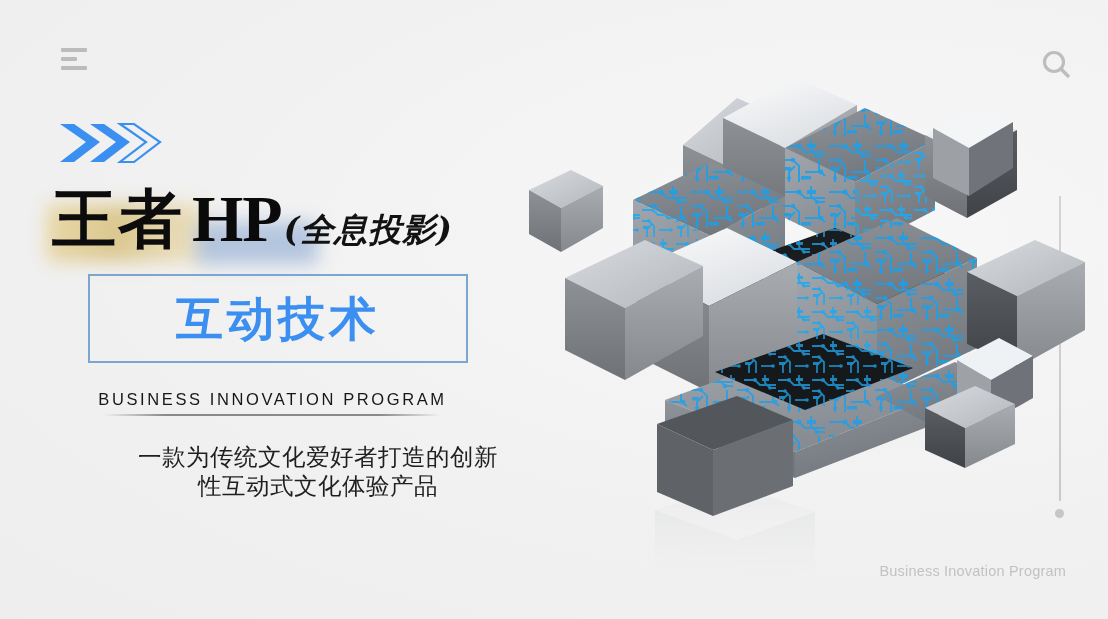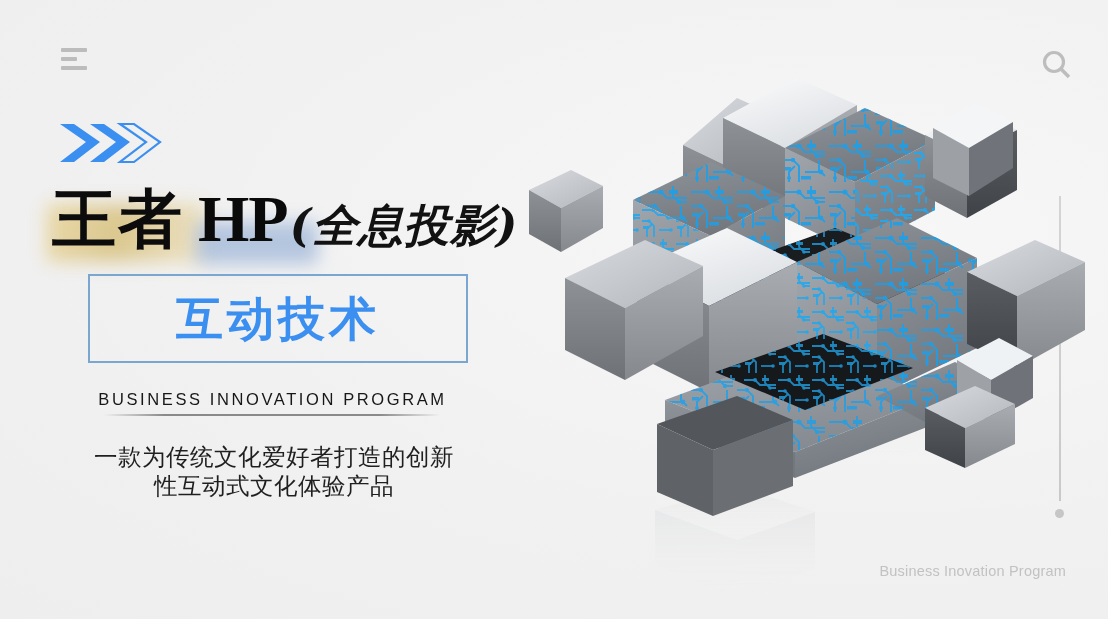--- a/index.html
+++ b/index.html
@@ -63,26 +63,26 @@
   .t-wangzhe{
     position:relative;
     font-family:"DejaVu Sans","Liberation Sans",sans-serif;
     font-weight:bold;font-size:64px;line-height:1;color:#0c0c0c;
     letter-spacing:2px;
   }
   .t-hp{
     position:relative;
     font-family:"Liberation Serif","DejaVu Serif",serif;
     font-weight:bold;font-size:66px;line-height:1;color:#0a0a0a;
-    margin-left:14px;letter-spacing:-1px;
+    margin-left:8px;letter-spacing:-1px;
   }
   .t-paren{
     position:relative;
     font-family:"DejaVu Serif","Liberation Serif",serif;
-    font-weight:bold;font-style:italic;font-size:45px;line-height:1;color:#121212;
+    font-weight:bold;font-style:italic;font-size:33px;line-height:1;color:#121212;
     margin-left:2px;letter-spacing:1px;
   }
 
   
   .blue-box{
     position:absolute;left:88px;top:266px;width:380px;height:89px;
     border:2px solid #7aa6cf;box-sizing:border-box;
     display:flex;align-items:center;justify-content:center;
   }
   .blue-box span{
@@ -99,21 +99,21 @@
   }
   .eng-rule{
     position:absolute;left:104px;top:406px;width:336px;height:2px;
     background:linear-gradient(to right,rgba(140,140,140,0),#8a8a8a 18%,#8a8a8a 82%,rgba(140,140,140,0));
   }
 
   
   .desc{
     position:absolute;left:0;top:435px;width:548px;text-align:center;
     font-family:Liberation Serif, serif;
-    font-size:23.5px;line-height:29px;color:#1f1f1f;letter-spacing:.5px;
+    font-size:23.5px;line-height:29px;color:#1f1f1f;letter-spacing:.5px;padding-left:44px;
   }
 
   
   .art{position:absolute;left:505px;top:0;width:603px;height:619px;}
   .caption{
     position:absolute;right:42px;top:563px;
     font-family:"Liberation Sans","DejaVu Sans",sans-serif;
     font-size:14.5px;color:#c2c2c2;letter-spacing:.2px;
   }
 </style>

